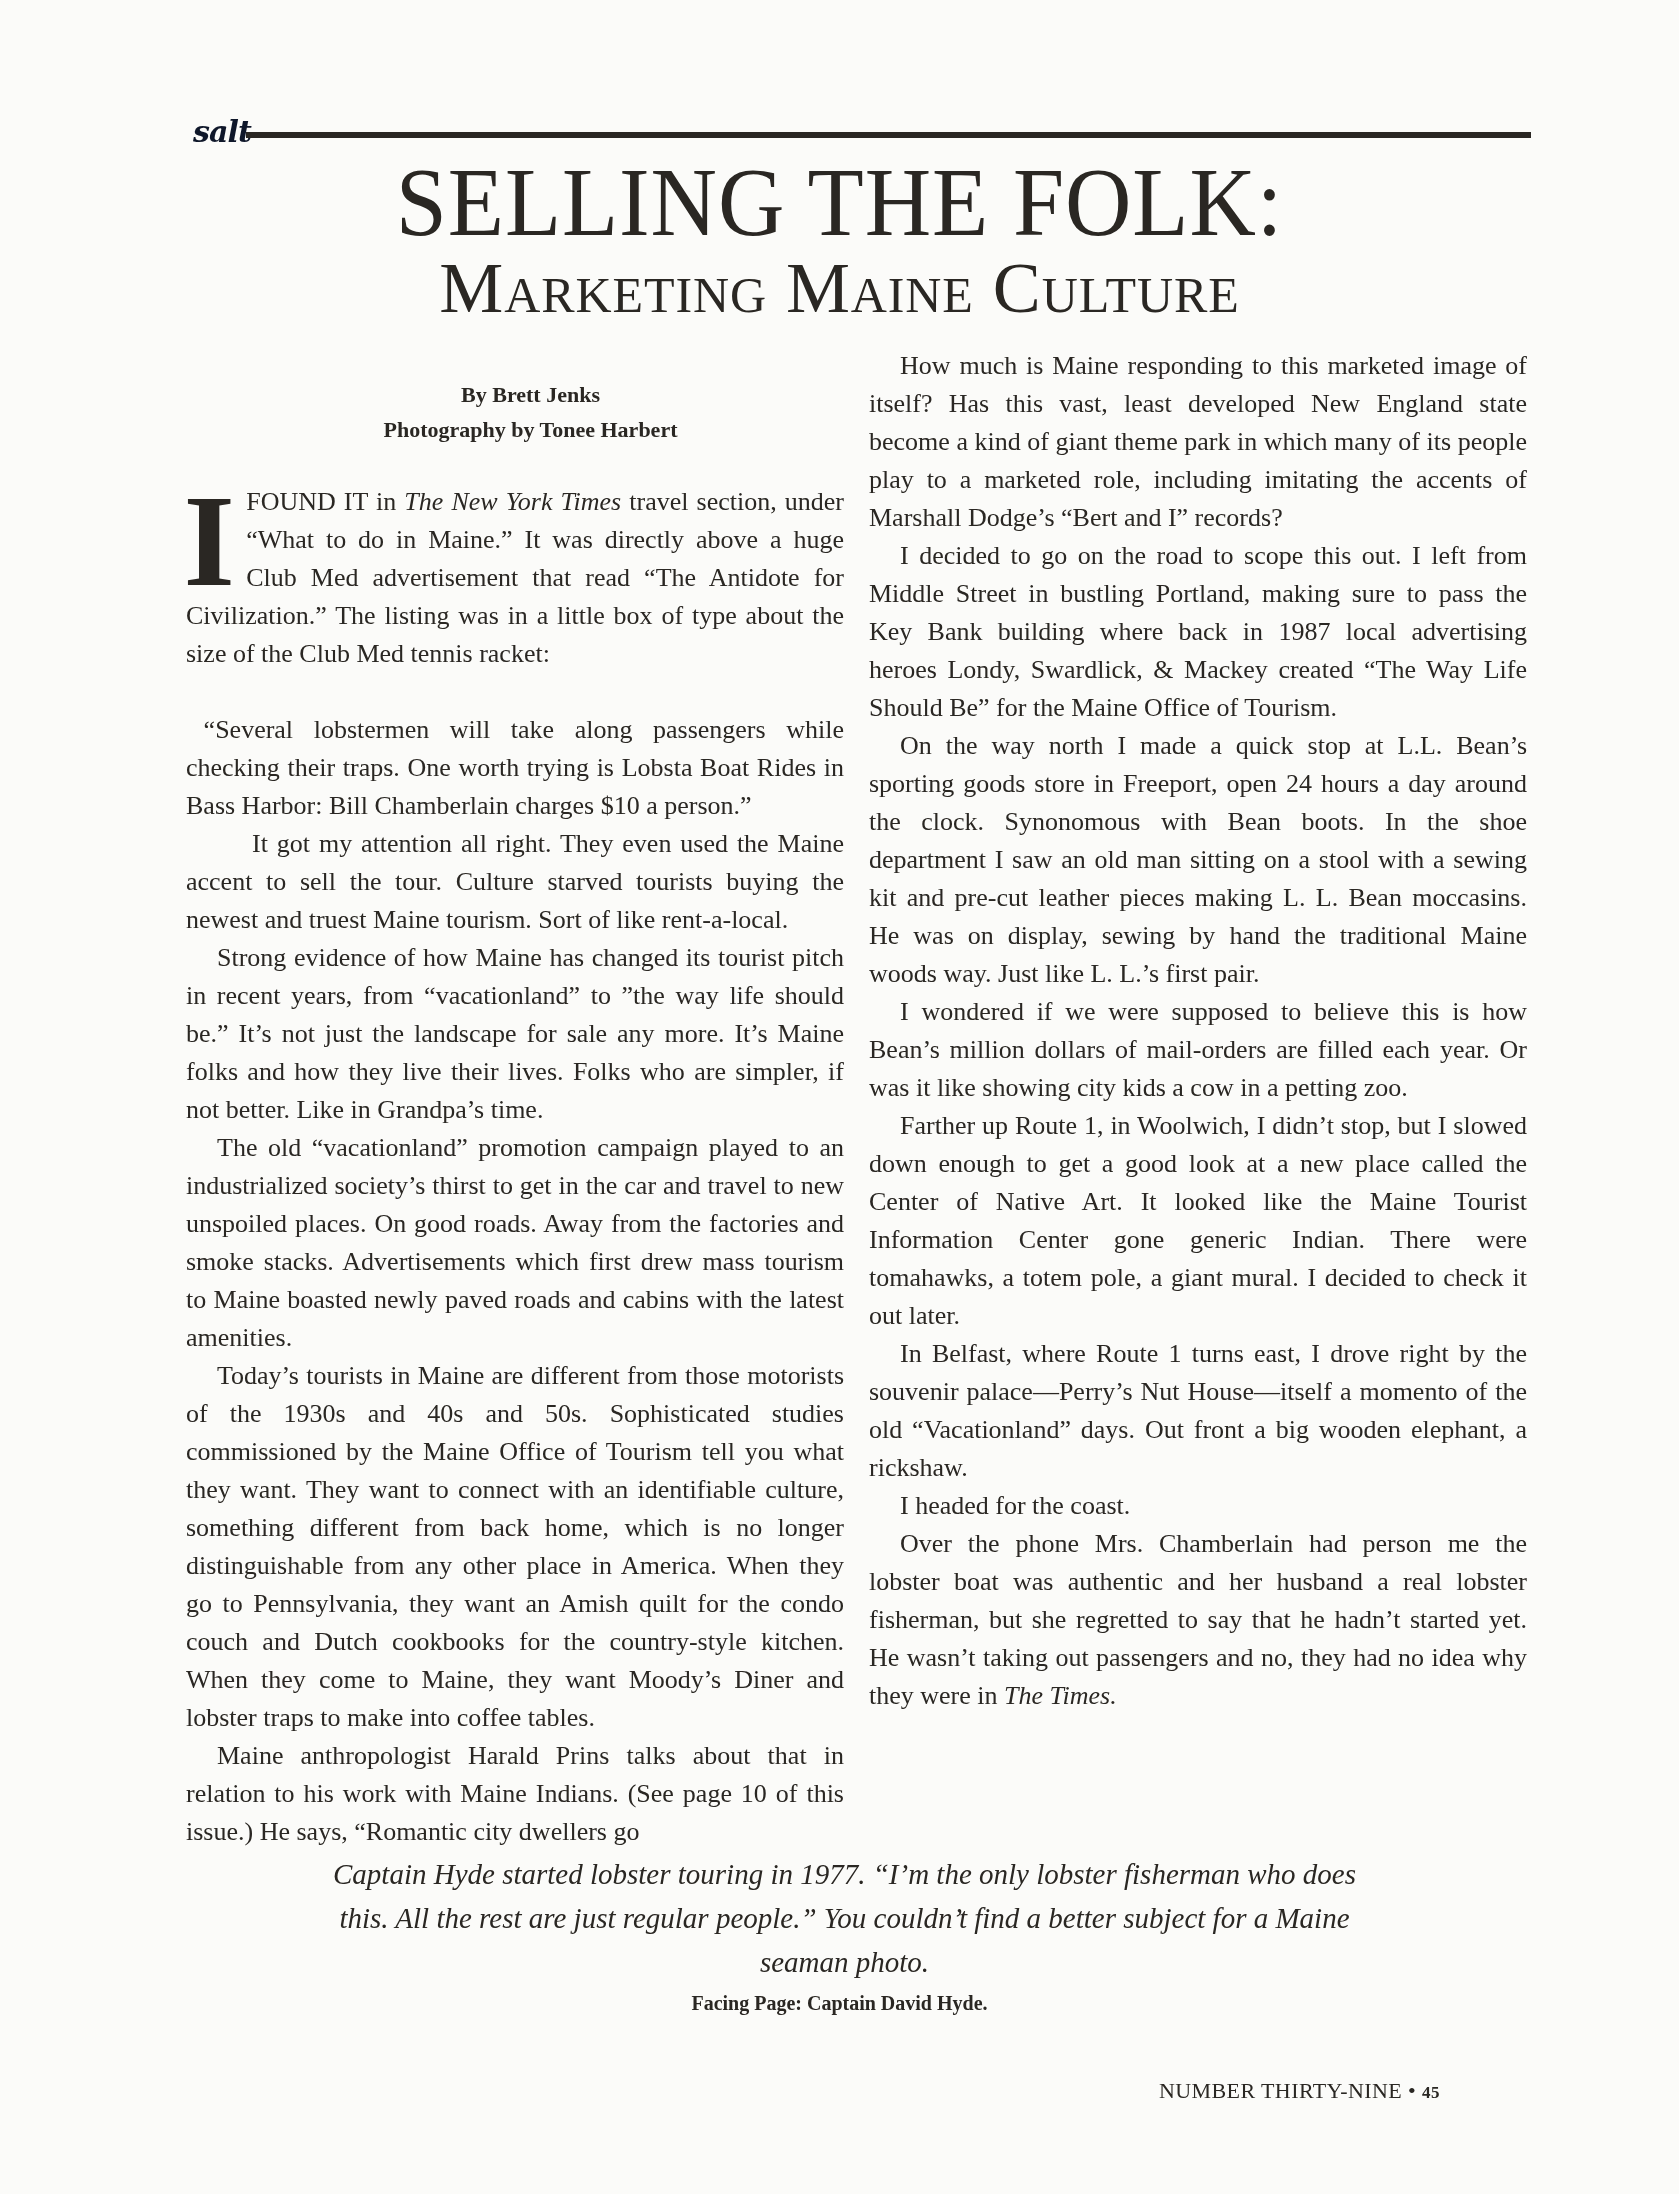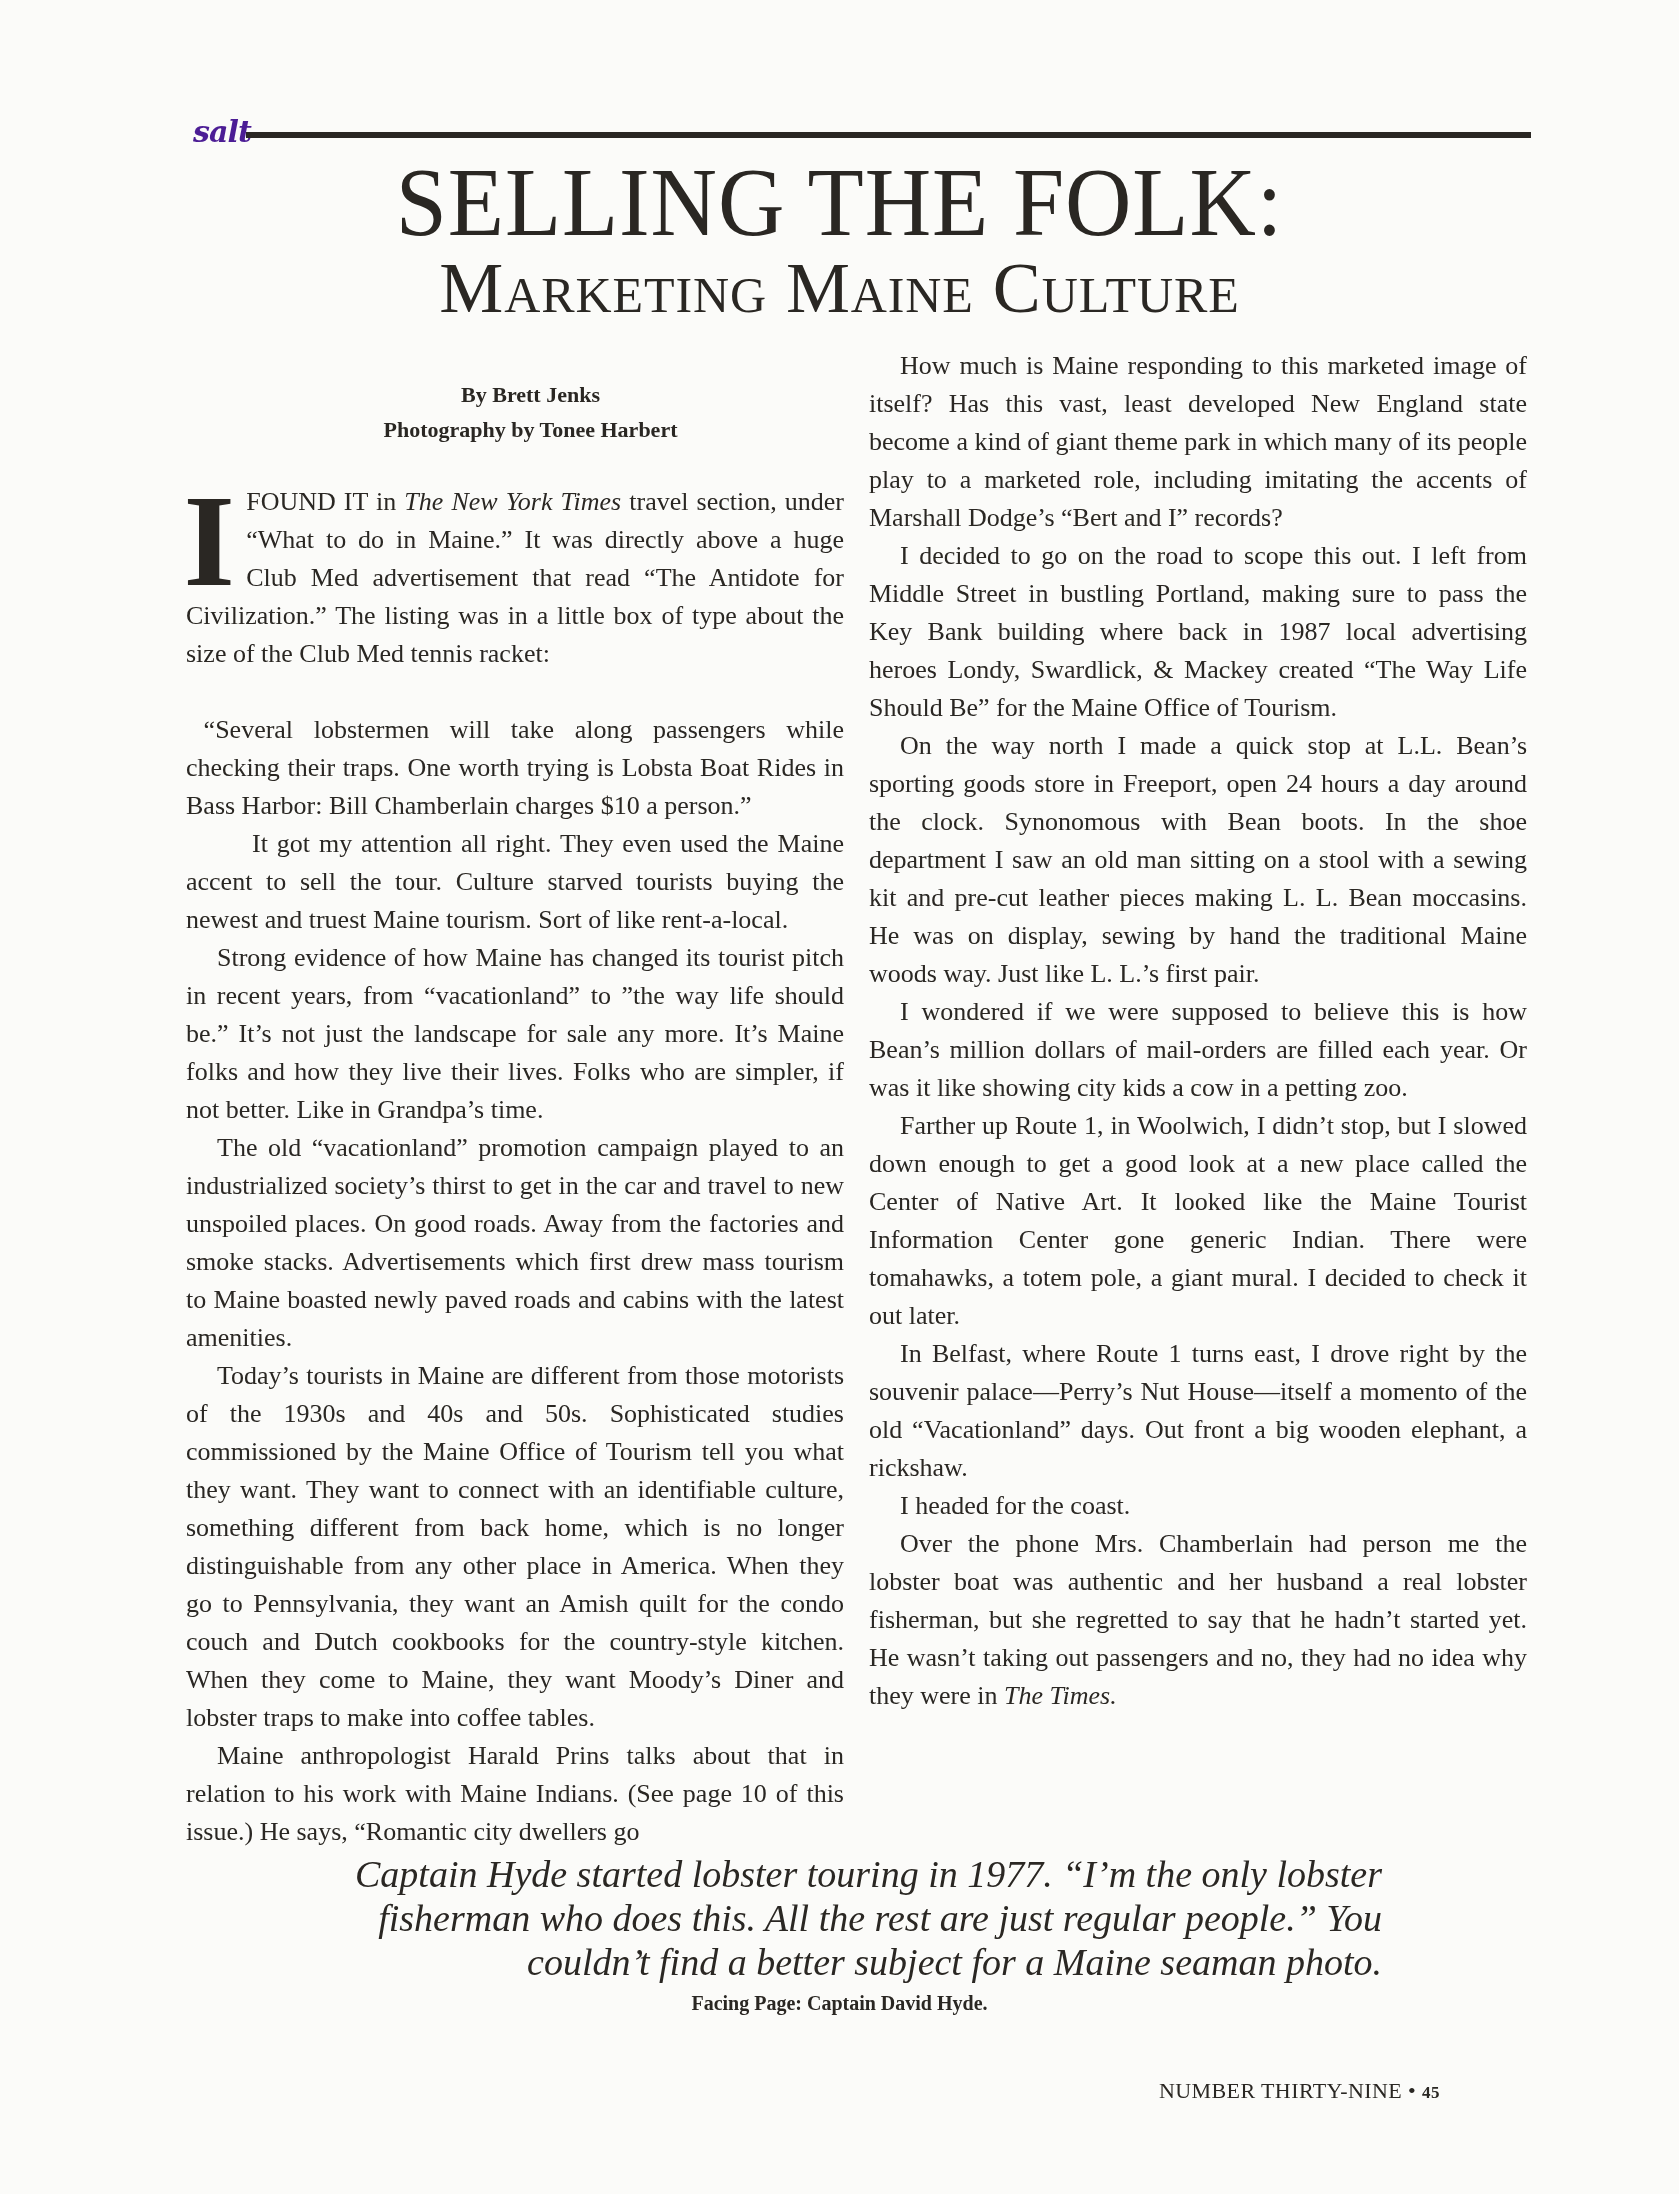--- a/index.html
+++ b/index.html
@@ -10,21 +10,21 @@
       overflow: hidden;
       color: #2a2723;
       font-family: "Liberation Serif", "DejaVu Serif", serif;
     }
     .running-head {
       position: absolute; left: 193px; top: 114px; width: 1338px; height: 35px;
     }
     .salt-logo {
       position: absolute; left: 0; top: 0;
       font-family: "DejaVu Serif", serif; font-style: italic; font-weight: bold;
-      font-size: 30px; letter-spacing: -0.9px; color: #4c1d95;
+      font-size: 30px; letter-spacing: -0.9px; color: #0f172a;
     }
     .head-rule {
       position: absolute; left: 53px; top: 18.4px; right: 0; height: 5.3px;
       background: #2a2723;
     }
     .title {
       position: absolute; left: 0; width: 1679px; top: 156px; text-align: center;
       font-size: 92px; line-height: 1; letter-spacing: 0.9px; font-weight: normal;
       transform: scaleY(1.05);
     }
@@ -45,22 +45,22 @@
     .col-right { left: 869px; top: 347px; }
     .column p { margin: 0; text-indent: 31px; }
     .column p.noindent { text-indent: 0; }
     .column p.quote-indent { text-indent: 17.6px; margin-top: 38px; }
     .dropcap {
       float: left; font-size: 132px; line-height: 110px; margin: 2.6px 11.4px 0 -2.6px;
       font-weight: bold;
     }
     em { font-style: italic; }
     .caption {
-      position: absolute; left: 307px; width: 1075px; top: 1852px; text-align: right;
-      font-style: italic; font-size: 38px; line-height: 44px;
+      position: absolute; left: 307px; width: 1075px; top: 1852px; text-align: center;
+      font-style: italic; font-size: 29px; line-height: 44px;
     }
     .facing {
       position: absolute; left: 0; width: 1679px; top: 1992px; text-align: center;
       font-weight: bold; font-size: 20px;
     }
     .folio {
       position: absolute; left: 1159px; top: 2078px;
       font-size: 22px; letter-spacing: 0.4px;
     }
     .folio .num { font-weight: bold; font-size: 17px; }

